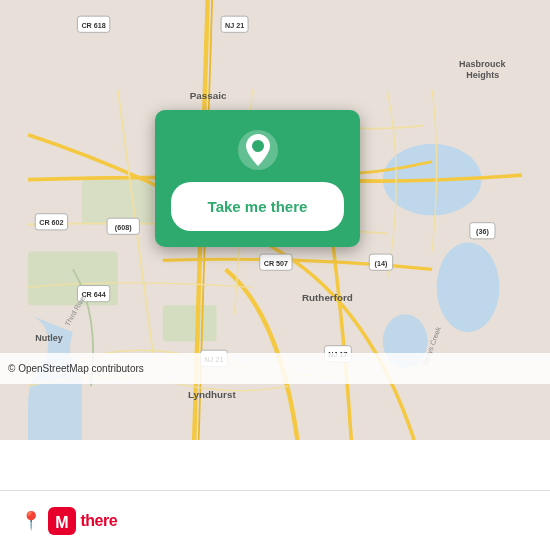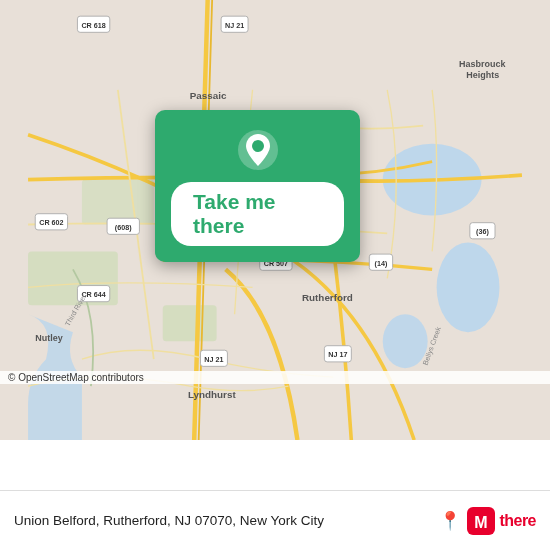--- a/index.html
+++ b/index.html
@@ -47,36 +47,36 @@
       width: 44px;
       height: 44px;
       margin-bottom: 10px;
     }
 
     #take-me-there-btn {
       background: white;
       color: #2eaa6e;
       border: none;
       border-radius: 20px;
-      padding: 8px 22px;
-      font-size: 21px;
+      padding: 16px 22px;
+      font-size: 15px;
       font-weight: bold;
       cursor: pointer;
       width: 100%;
-      text-align: left;
+      text-align: center;
     }
 
     
     #attribution-bar {
       position: absolute;
       bottom: 56px;
       left: 0;
       width: 100%;
       background: rgba(255,255,255,0.85);
-      padding: 1px 8px;
+      padding: 10px 8px;
       font-size: 10px;
       color: #333;
       z-index: 5;
     }
 
     
     #bottom-bar {
       width: 550px;
       height: 60px;
       background: white;
@@ -214,21 +214,20 @@
 
       <path d="M22 6 C15.4 6 10 11.4 10 18 C10 26 22 38 22 38 C22 38 34 26 34 18 C34 11.4 28.6 6 22 6 Z" fill="white"></path>
       <circle cx="22" cy="18" r="6" fill="#2eaa6e"></circle>
     </svg>
 
     <button id="take-me-there-btn">Take me there</button>
   </div>
 </div>
 
 <div id="bottom-bar">
-  <span id="location-text">Union Belford, Rutherford, NJ 07070, New York City</span>
 
   <span style="font-size:18px; margin: 0 6px; flex-shrink:0;">📍</span>
 
   <div id="moovit-logo">
 
     <svg id="moovit-icon" viewBox="0 0 28 28" xmlns="http://www.w3.org/2000/svg">
       <rect width="28" height="28" rx="6" fill="#e8002d"></rect>
       <text x="14" y="21" font-size="16" text-anchor="middle" fill="white" font-weight="bold" font-family="Arial">M</text>
     </svg>
     <span id="moovit-label">there</span>

